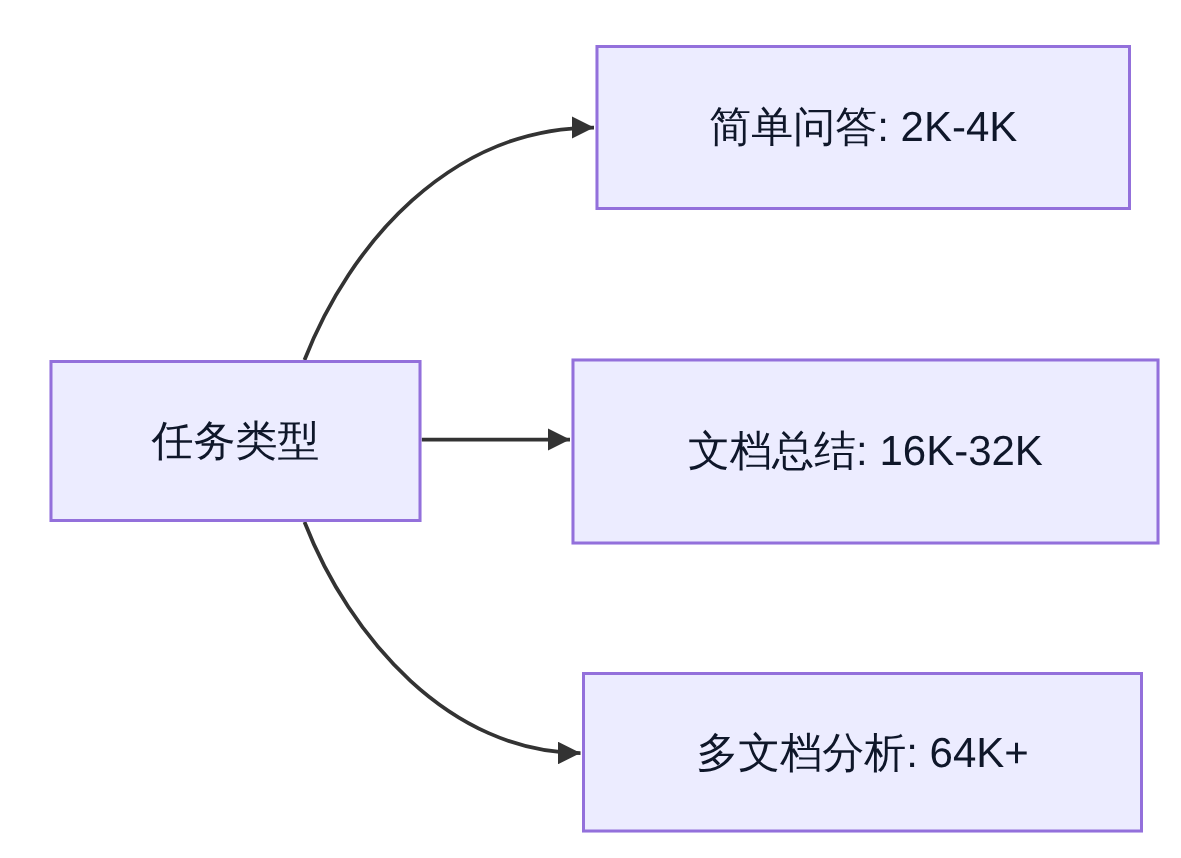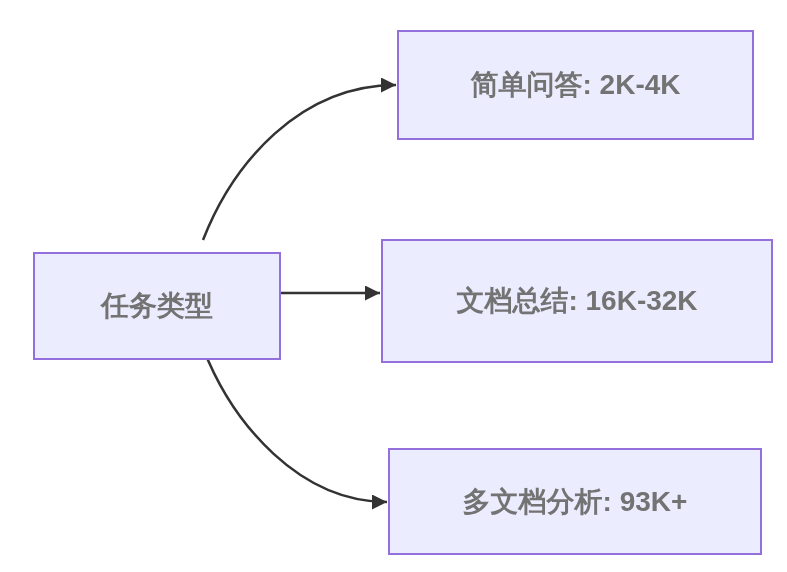--- a/index.html
+++ b/index.html
@@ -24,27 +24,26 @@
     pointer-events: none;
   }
   .node {
     position: absolute;
     box-sizing: border-box;
     background: #ECECFF;
     border: 2.5px solid #9370DB;
     display: flex;
     align-items: center;
     justify-content: center;
-    color: #737373;
+    color: #0f172a;
     font-size: 28px;
     line-height: 1.2;
     white-space: nowrap;
-    font-weight: bold;
   }
-  .node-task-type   { left: 33px;  top: 240px; width: 248px; height: 108px; margin-top: 12px; }
+  .node-task-type   { left: 33px;  top: 240px; width: 248px; height: 108px; }
   .node-simple-qa   { left: 397px; top: 30px;  width: 357px; height: 110px; }
   .node-doc-summary { left: 381px; top: 239px; width: 392px; height: 124px; }
   .node-multi-doc   { left: 388px; top: 448px; width: 374px; height: 107px; }
   .edge {
     fill: none;
     stroke: #333333;
     stroke-width: 2.5px;
   }
 </style>
 </head>
@@ -69,16 +68,16 @@
 
   <div class="node node-simple-qa">
     <span>简单问答: 2K-4K</span>
   </div>
 
   <div class="node node-doc-summary">
     <span>文档总结: 16K-32K</span>
   </div>
 
   <div class="node node-multi-doc">
-    <span>多文档分析: 93K+</span>
+    <span>多文档分析: 64K+</span>
   </div>
 
 </div>
 
 </body></html>

